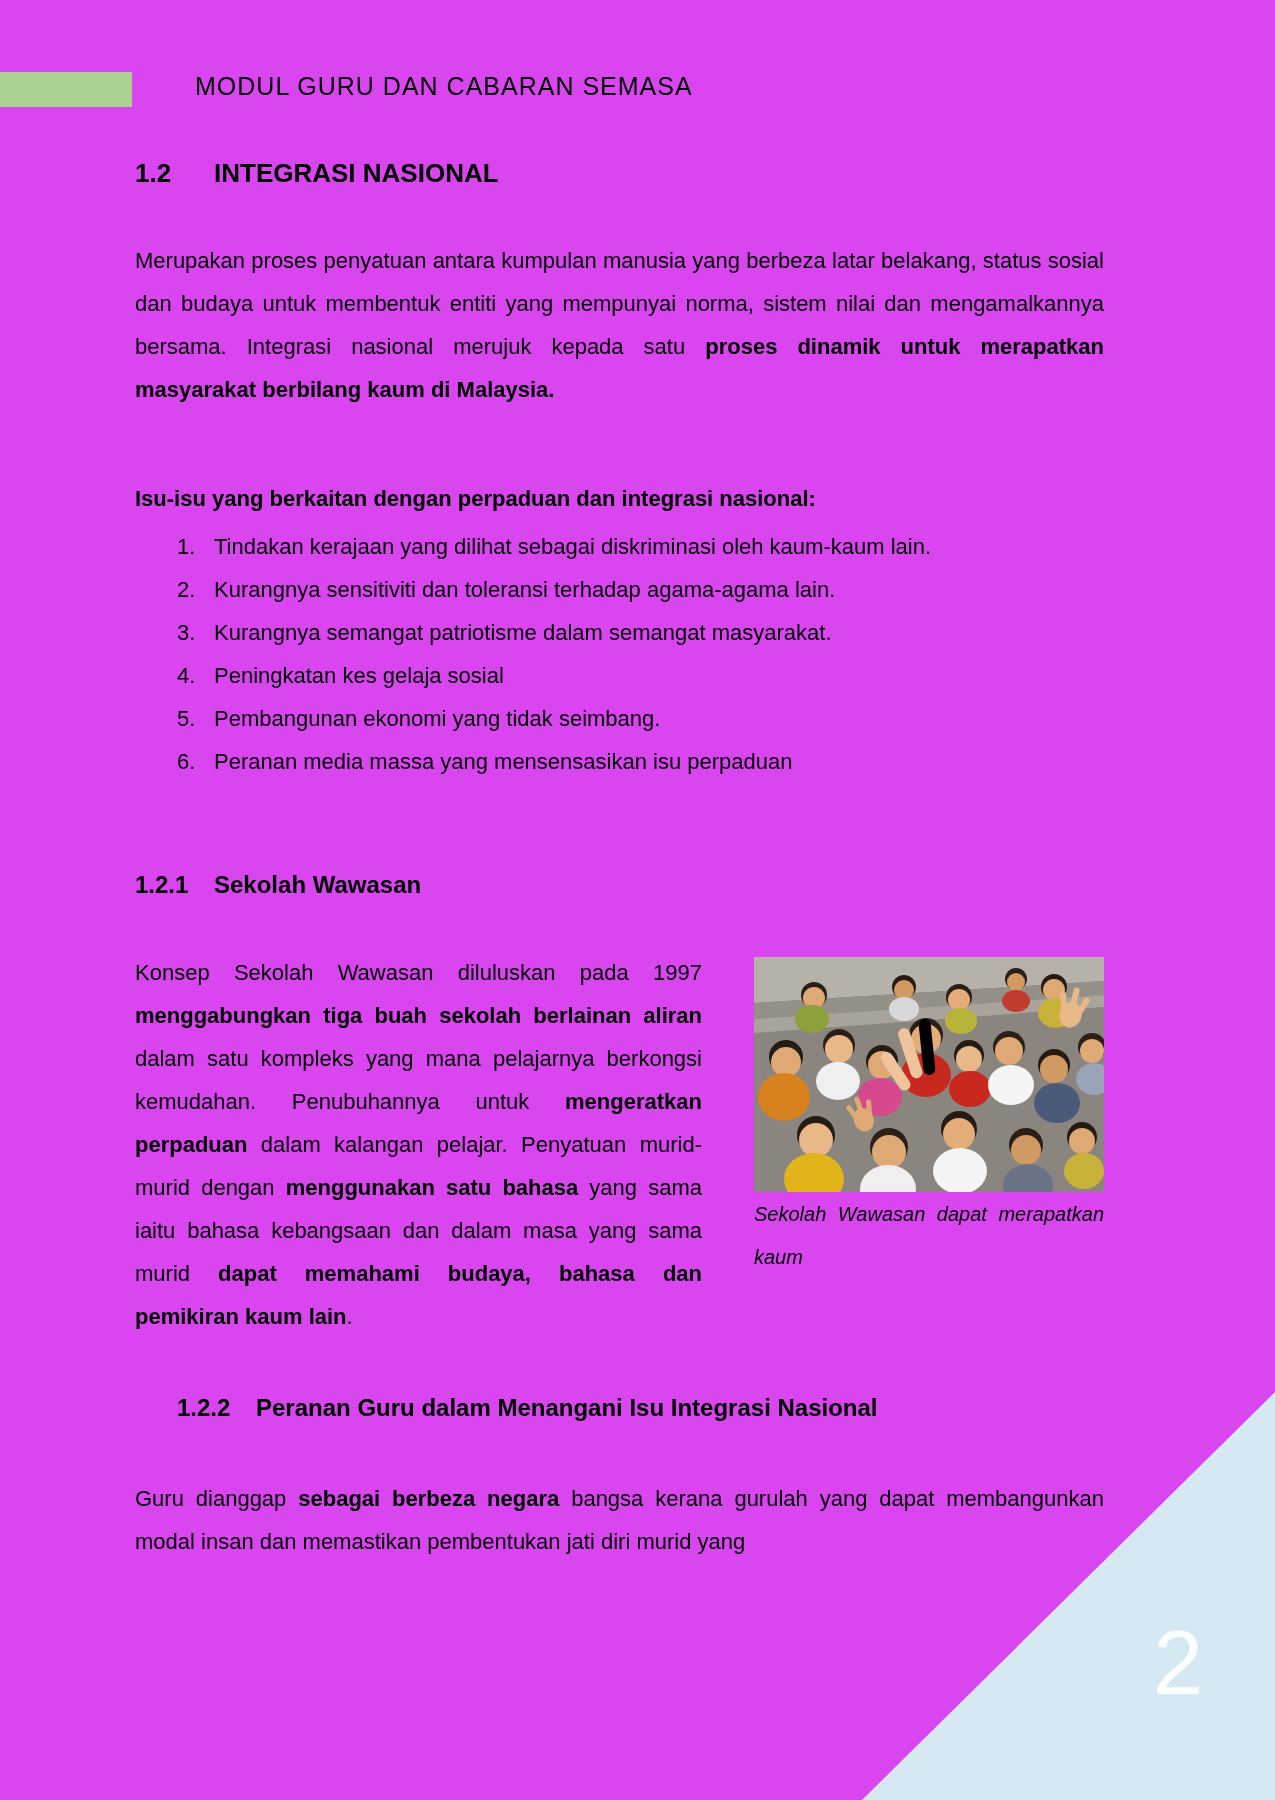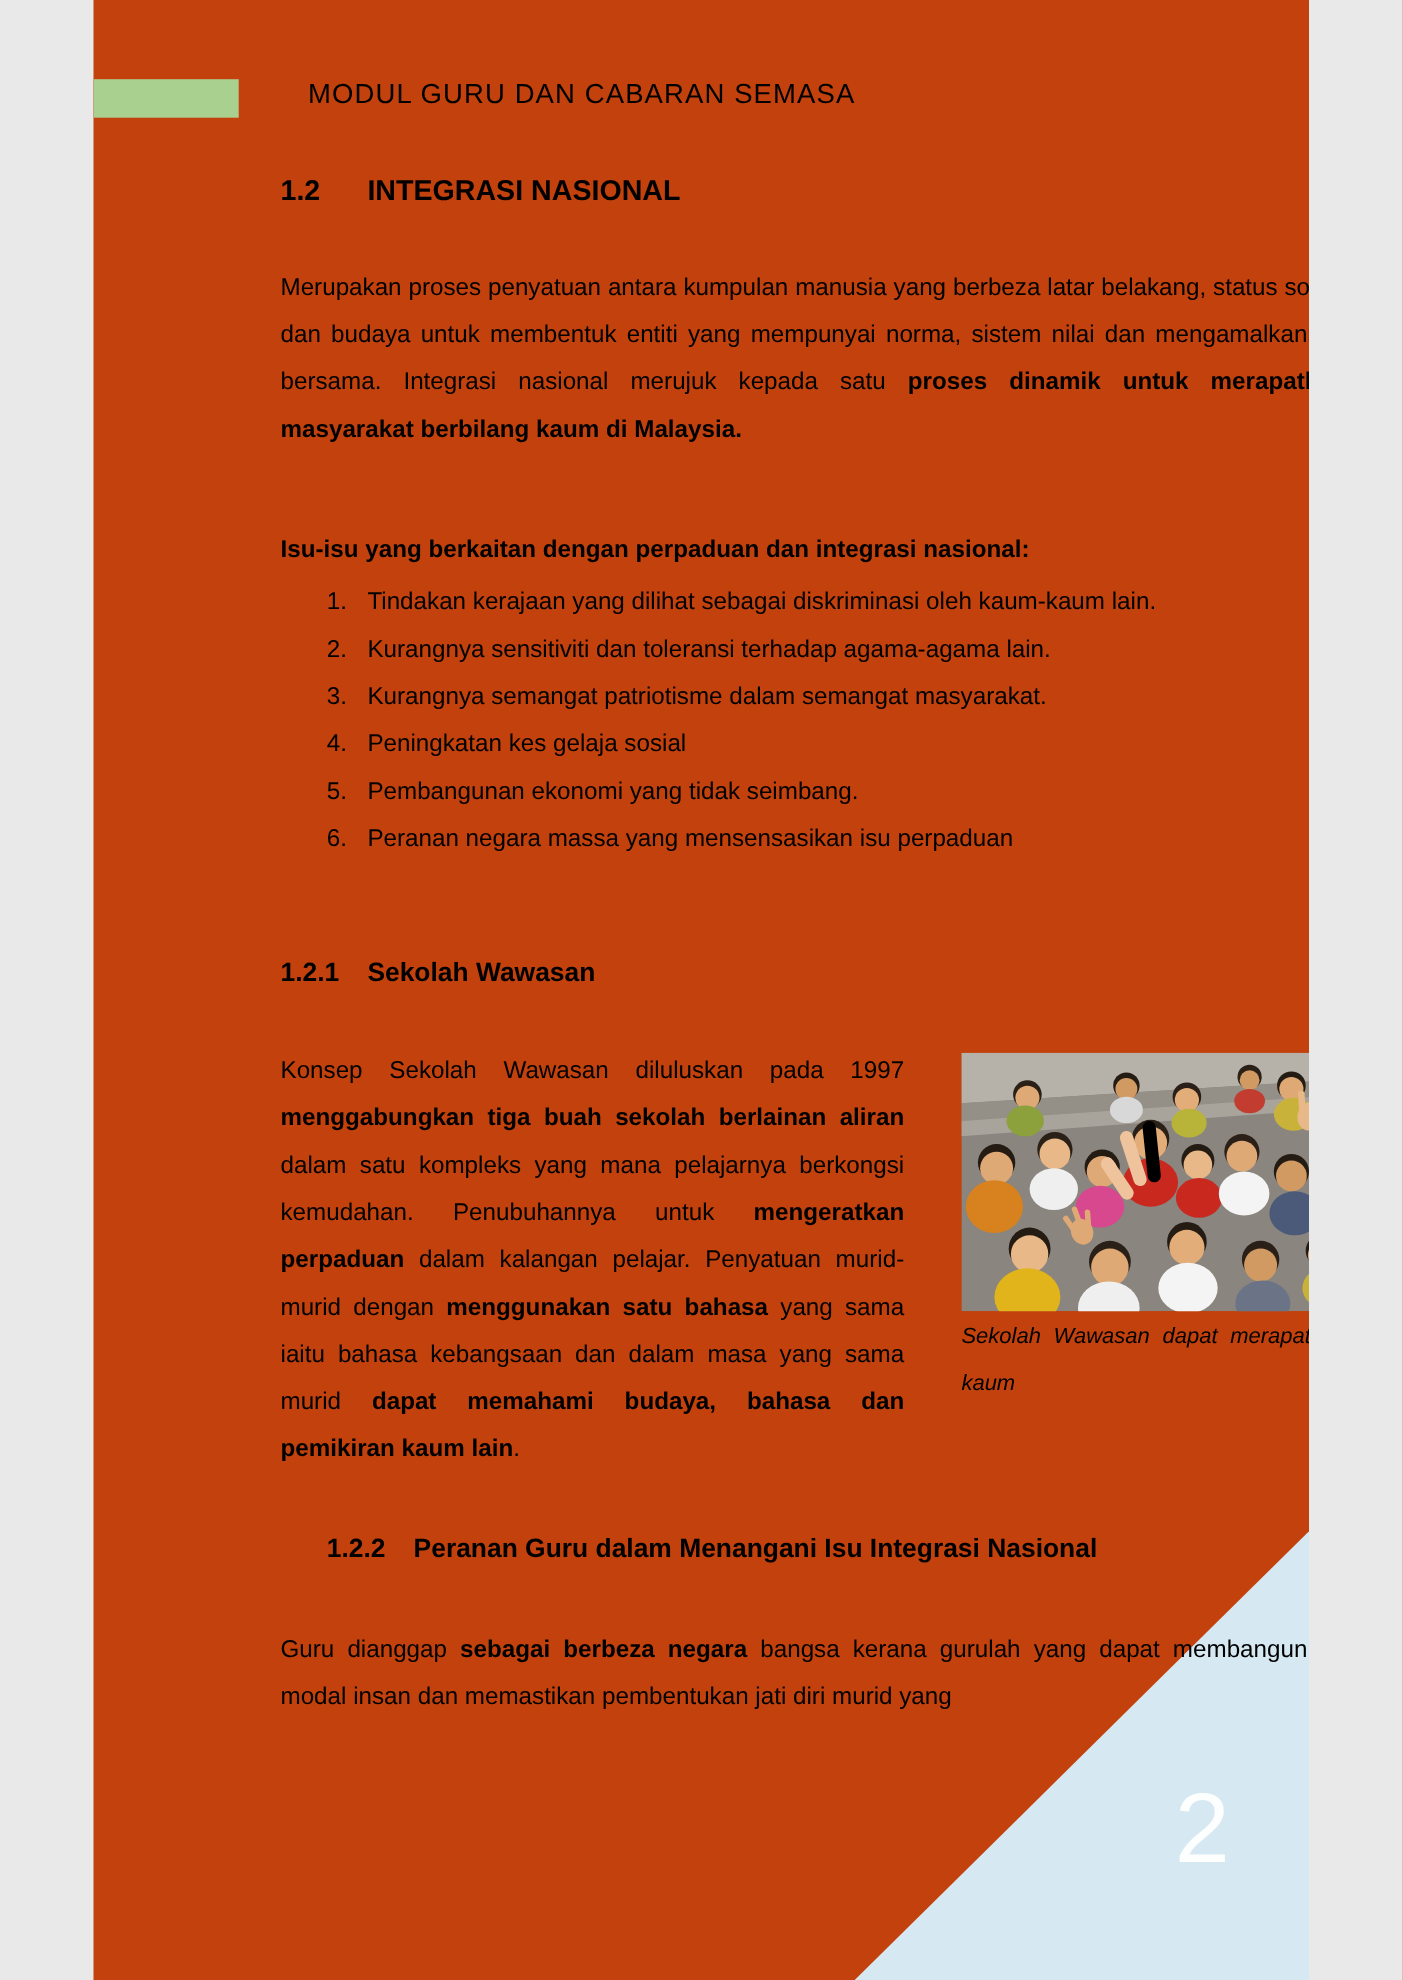--- a/index.html
+++ b/index.html
@@ -1,25 +1,25 @@
 <!DOCTYPE html>
 <html><head>
 <meta charset="utf-8">
 <style>
   html,body { margin:0; padding:0; background:#e9e9e9; }
   .page {
-    position:relative; width:1105px; height:1800px; margin:0 auto;
-    background:#c2410c; overflow:hidden;
+    position:relative; width:1275px; height:1800px; margin:0 auto;
+    background:#d946ef; overflow:hidden;
     font-family:"Liberation Sans", sans-serif; color:#000;
   }
   
   .header-bar { position:absolute; left:0; top:72px; width:132px; height:35px; background:#a9d08e; }
   .header-title { position:absolute; left:195px; top:72px; font-size:25px; letter-spacing:1px; white-space:nowrap; }
   
-  .content { position:absolute; left:170px; top:140px; width:969px; z-index:2; }
+  .content { position:absolute; left:135px; top:140px; width:969px; z-index:2; }
   .sec-head { font-weight:bold; margin:0; display:flex; }
   .sec-head .sec-num { flex:0 0 79px; }
   .h12 { font-size:26px; margin-top:18px; }
   .h121 { font-size:24px; margin-top:88px; }
   .h122 { font-size:24px; margin-top:56px; clear:both;margin-left:42px; }
   .body-text { font-size:22px; line-height:43px; margin:0; }
   .justify { text-align:justify; }
   .intro { margin-top:50px; }
   .issues-lead { margin-top:66px;font-weight:bold; }
   .issues-list { margin-top:5px; }
@@ -75,21 +75,21 @@
       <div class="body-text issue">
         <span class="issue-num">4.</span>
         <span>Peningkatan kes gelaja sosial</span>
       </div>
       <div class="body-text issue">
         <span class="issue-num">5.</span>
         <span>Pembangunan ekonomi yang tidak seimbang.</span>
       </div>
       <div class="body-text issue">
         <span class="issue-num">6.</span>
-        <span>Peranan negara massa yang mensensasikan isu perpaduan</span>
+        <span>Peranan media massa yang mensensasikan isu perpaduan</span>
       </div>
     </div>
 
 
     <h2 class="sec-head h121">
       <span class="sec-num">1.2.1</span>
       <span>Sekolah Wawasan</span>
     </h2>
 
     <p class="body-text justify sekolah-para"><span class="photo-float"><svg class="photo-svg" viewBox="0 0 350 235" xmlns="http://www.w3.org/2000/svg" aria-hidden="true">

